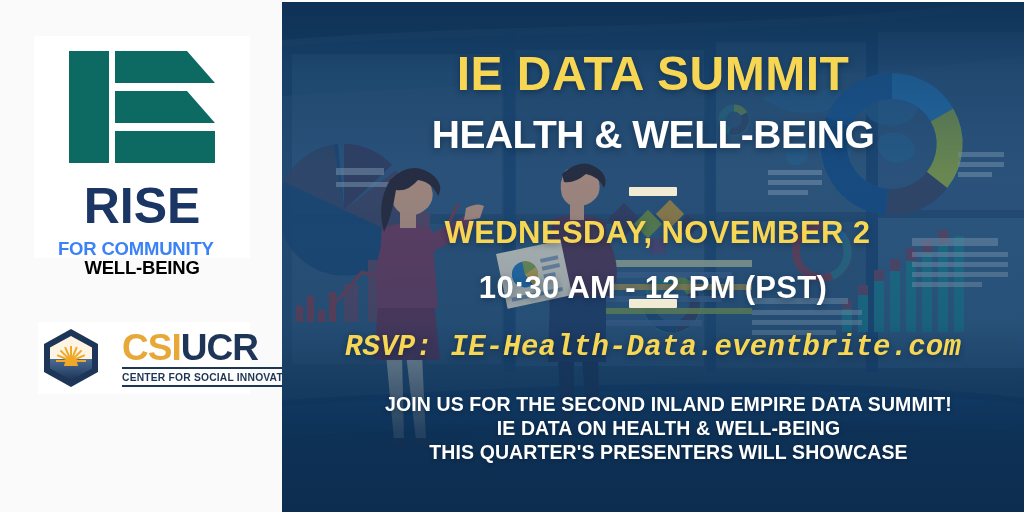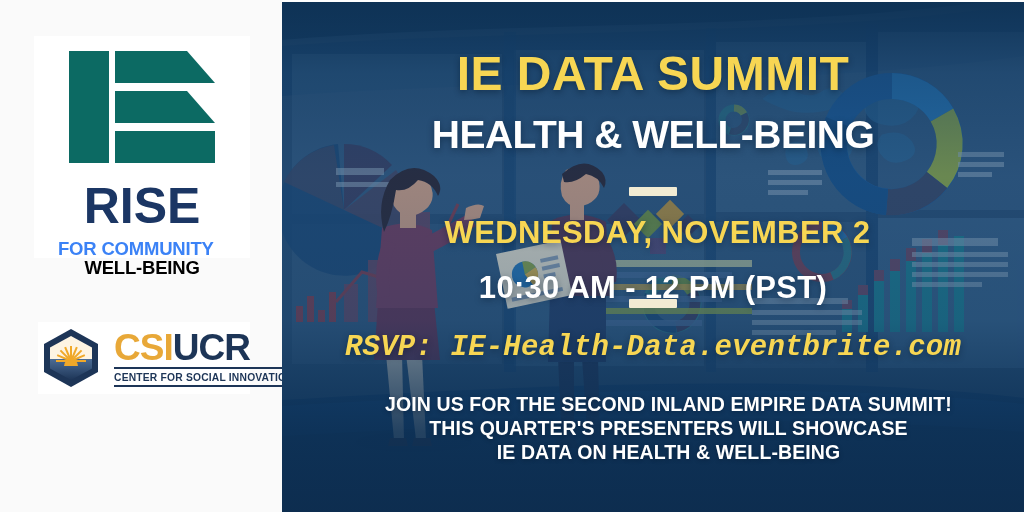--- a/index.html
+++ b/index.html
@@ -65,21 +65,21 @@
   }
   .sunrays{ position:absolute; left:50%; top:56%; width:0; height:0; }
   .sunrays i{
     position:absolute; width:2px; height:15px; background:#f0a829;
     transform-origin:50% 100%; bottom:0; left:-1px;
   }
   .suncore{
     position:absolute; left:50%; top:52%; width:14px; height:7px;
     margin-left:-7px; background:#f0a829; border-radius:7px 7px 0 0;
   }
-  .csi-text{ margin-left:16px; }
+  .csi-text{ margin-left:24px; }
   .csi-word{ font-size:37px; font-weight:bold; line-height:37px; letter-spacing:-1px; }
   .csi-word .c1{ color:#e8a838; }
   .csi-word .c2{ color:#1d3557; }
   .csi-rule{ height:2px; background:#1d3557; margin-top:1px; }
   .csi-tag{
     font-size:10.5px; font-weight:bold; color:#1d3557;
     letter-spacing:0.2px; margin-top:2px; white-space:nowrap;
     transform:scaleX(0.98); transform-origin:left;
   }
   .csi-rule2{ height:1.5px; background:#1d3557; margin-top:2px; }
@@ -424,18 +424,18 @@
 
       <div class="date-line">WEDNESDAY, NOVEMBER 2</div>
       <div class="time-line">10:30 AM - 12 PM (PST)</div>
 
       <div class="divider div-bot"></div>
 
       <div class="rsvp">RSVP: IE-Health-Data.eventbrite.com</div>
 
       <div class="blurb">
         <div>JOIN US FOR THE SECOND INLAND EMPIRE DATA SUMMIT!</div>
+        <div>IE DATA ON HEALTH &amp; WELL-BEING</div>
         <div>THIS QUARTER'S PRESENTERS WILL SHOWCASE</div>
-        <div>IE DATA ON HEALTH &amp; WELL-BEING</div>
       </div>
     </div>
   </div>
 </div>
 
 </body></html>

